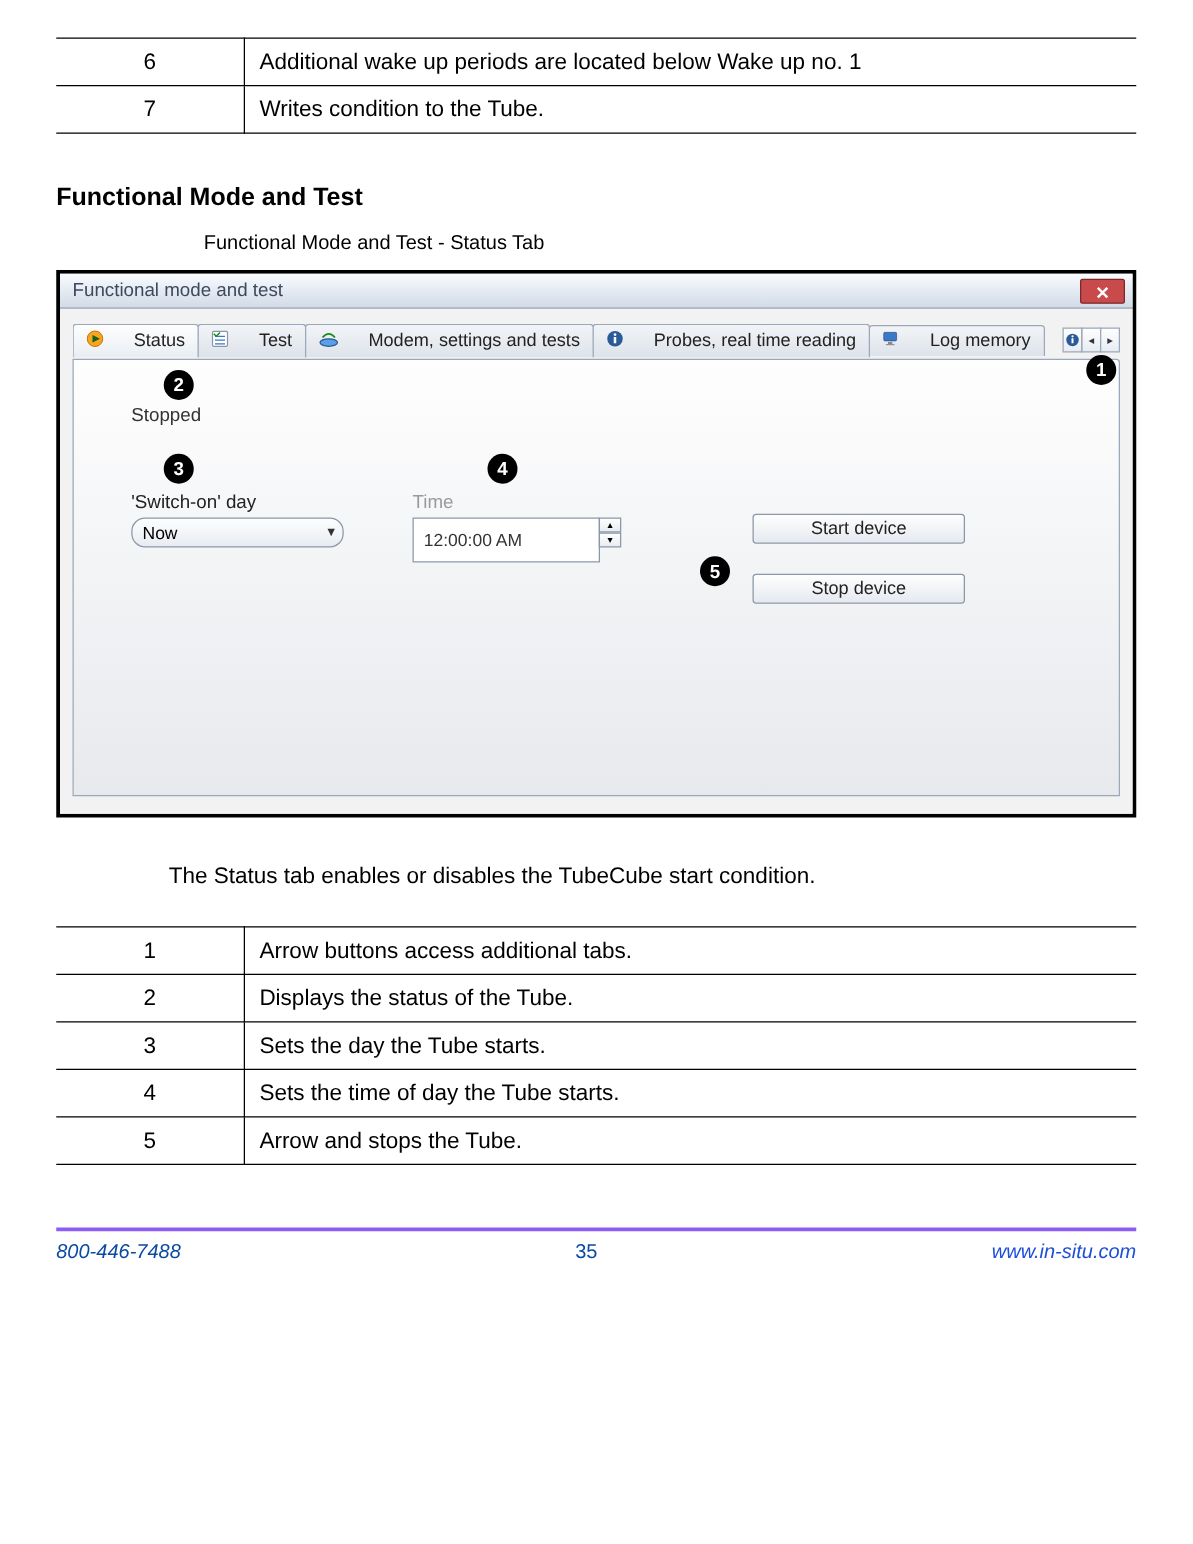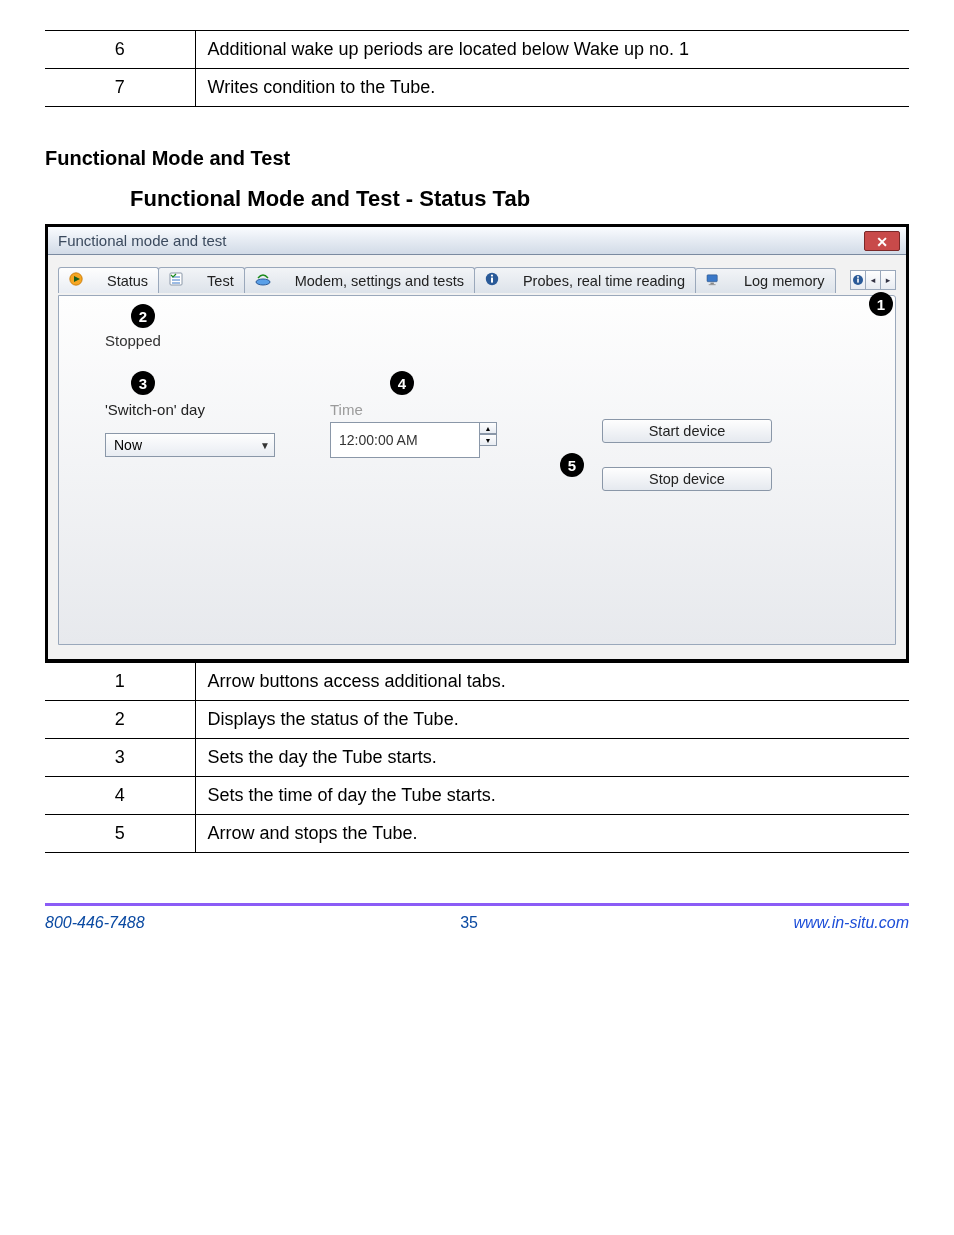--- a/index.html
+++ b/index.html
@@ -29,23 +29,23 @@
     width: 150px;
     text-align: center;
     border-right: 1px solid #000;
   }
   h2.section {
     font-size: 20px;
     font-weight: bold;
     margin: 40px 0 16px 0;
   }
   h3.subsection {
-    font-size: 22px;
-    font-weight: bold;
-    margin: 0 0 12px 85px;
+    font-size: 16px;
+    font-weight: normal;
+    margin: 0 0 12px 118px;
   }
   .body-text {
     font-size: 18px;
     margin: 36px 0 30px 90px;
   }
   
   .win {
     border: 3px solid #000;
     background: #fff;
     margin-top: 2px;
@@ -320,21 +320,21 @@
 
         <div class="row1">
           <span class="callout" style="position:absolute; left:26px; top:-28px;">2</span>
           <div class="value" style="margin-top:6px;">Stopped</div>
         </div>
 
         <div class="row2">
           <div style="position:relative;">
             <span class="callout" style="position:absolute; left:26px; top:-30px;">3</span>
             <div class="label">'Switch-on' day</div>
-            <div class="select" style="margin-top:15px;">
+            <div class="select" style="margin-top:4px;border-radius:11px;">
               <span>Now</span>
               <span class="arrow">▼</span>
             </div>
           </div>
 
           <div style="position:relative;">
             <span class="callout" style="position:absolute; left:60px; top:-30px;">4</span>
             <div class="label gray">Time</div>
             <div style="display:flex; margin-top:4px;">
               <div class="textinput">
@@ -359,20 +359,21 @@
             <div class="bigbtn" style="margin-top:24px;">
               <span>Stop device</span>
             </div>
           </div>
         </div>
       </div>
 
     </div>
   </div>
 
+  <div class="body-text">The Status tab enables or disables the TubeCube start condition.</div>
 
   <table class="desc">
     <tbody>
         <tr>
       <td class="num">1</td>
       <td>Arrow buttons access additional tabs.</td>
     </tr>
     <tr>
       <td class="num">2</td>
       <td>Displays the status of the Tube.</td>

